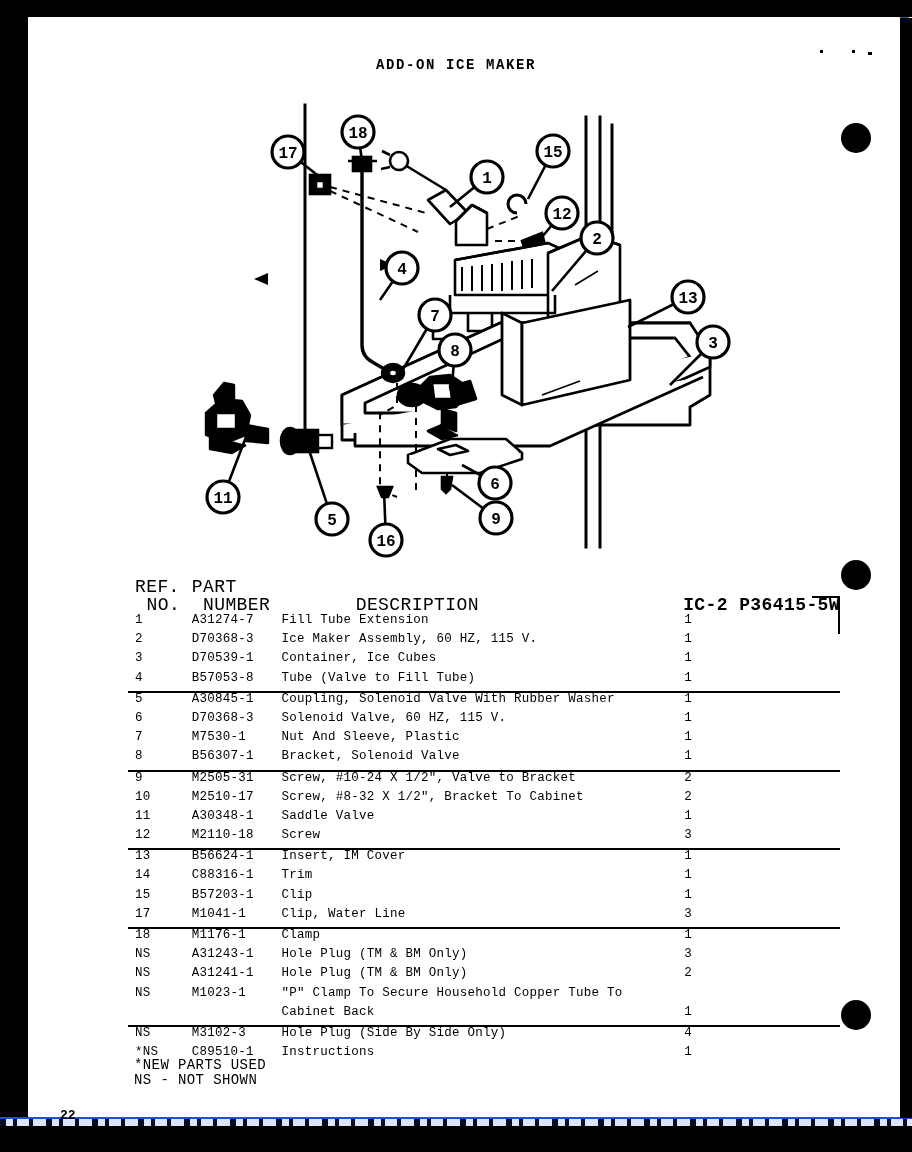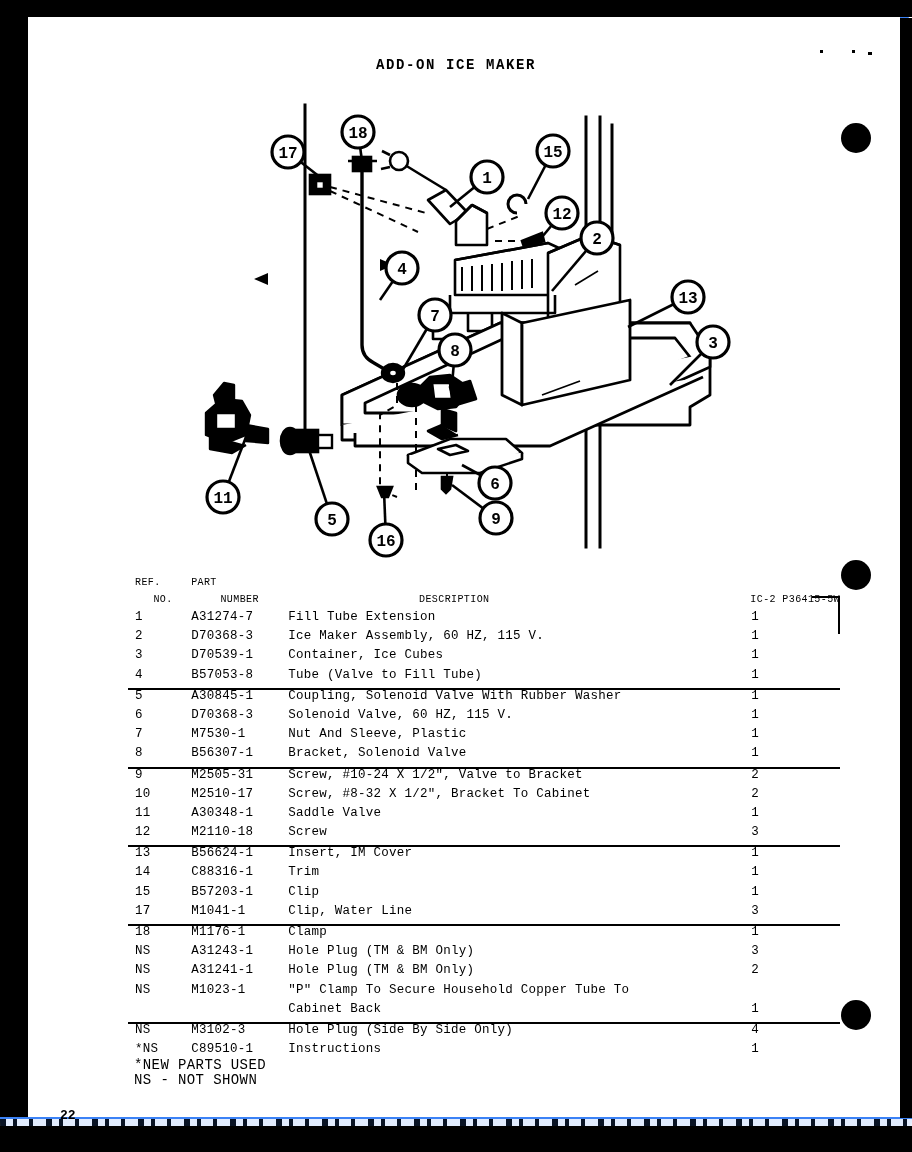--- a/index.html
+++ b/index.html
@@ -4,21 +4,21 @@
 <title>Add-On Ice Maker Parts Page</title>
 <style>
   html,body{margin:0;padding:0;background:#ffffff;}
   body{
     width:912px;height:1152px;position:relative;overflow:hidden;
     font-family:"Liberation Mono","DejaVu Sans Mono",monospace;
     color:#000;
   }
 
   
-  #page{position:absolute;inset:0;background:#3b82f6;border-radius:31px;}
+  #page{position:absolute;inset:0;background:#1d4ed8;border-radius:31px;}
   .scan-edge{position:absolute;background:#000;}
   .edge-left{left:0;top:0;width:28px;height:1117px;}
   .edge-top{left:0;top:0;width:912px;height:17px;}
   .edge-right{right:0;top:18px;width:12px;height:1100px;}
   .edge-bottom{left:0;bottom:0;width:912px;height:26px;}
   .edge-bottom-fade{left:0;bottom:26px;width:912px;height:7px;
      background:repeating-linear-gradient(90deg,#000 0 6px,#fff 6px 13px,#000 13px 17px,#fff 17px 29px,#000 29px 33px,#fff 33px 46px);
      opacity:.85;}
   .paper{position:absolute;left:28px;top:17px;width:872px;height:1100px;background:#fff;}
 
@@ -44,25 +44,25 @@
 
   
   #parts-table{position:absolute;left:128px;top:578px;width:712px;}
   table{border-collapse:collapse;width:712px;font-size:12.5px;line-height:1.0;}
   th,td{padding:0;vertical-align:top;font-weight:normal;}
   .c-ref{width:74px;text-align:left;padding-left:7px;}
   .c-part{width:122px;text-align:left;}
   .c-desc{width:485px;text-align:left;}
   .c-qty{width:31px;text-align:left;}
 
-  thead td{font-size:10px;letter-spacing:.4px;}
+  thead td{font-size:18px;letter-spacing:.4px;}
   .hdr-row1 td{height:17px;}
   .hdr-row2 td{height:16px;text-align:center;}
   .hdr-desc{text-align:left;padding-right:130px;margin-top:40px;}
-  .hdr-model{white-space:nowrap;position:relative;text-align:right;padding-right:0;}
+  .hdr-model{white-space:nowrap;position:relative;text-align:right;padding-right:0;font-weight:bold;}
 
   tbody td{height:19.2px;font-size:12.5px;letter-spacing:.25px;}
   tr.rule > td{border-bottom:2.3px solid #000;}
   .qty{padding-left:1px;}
 
   
   #model-bracket{
     position:absolute;left:684px;top:18px;width:26px;height:36px;
     border-top:2px solid #000;border-right:2px solid #000;
   }

